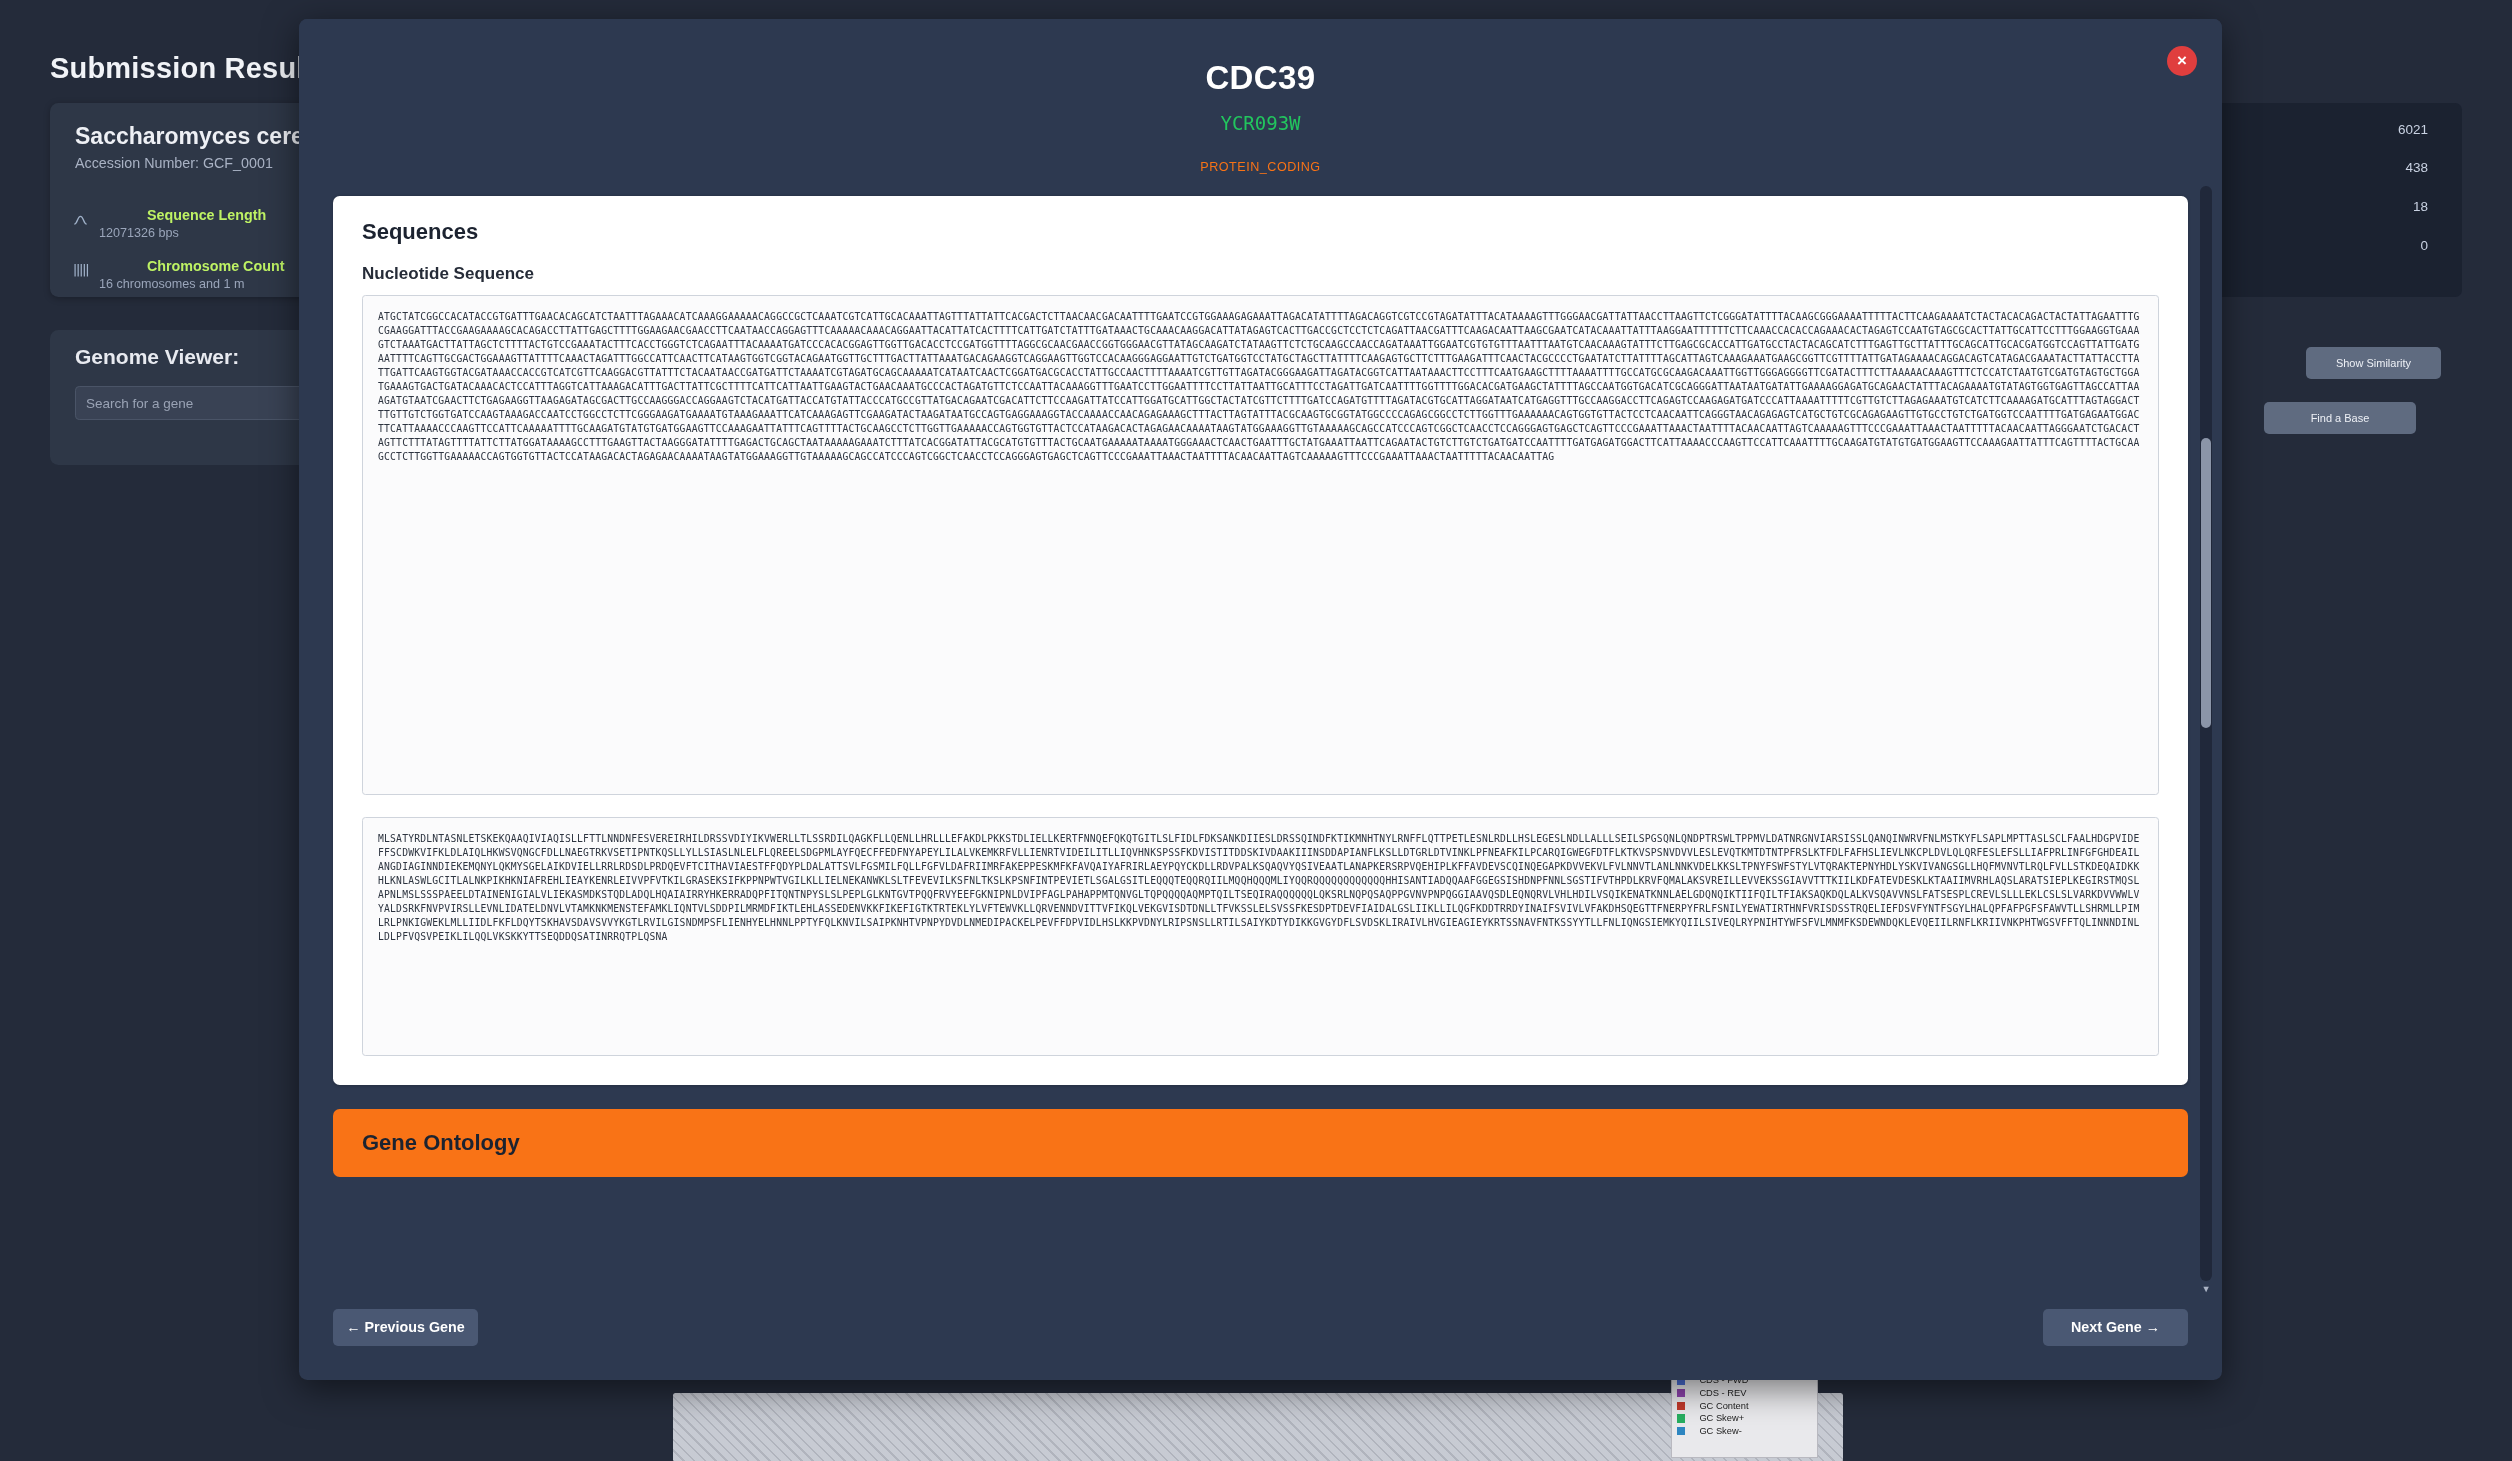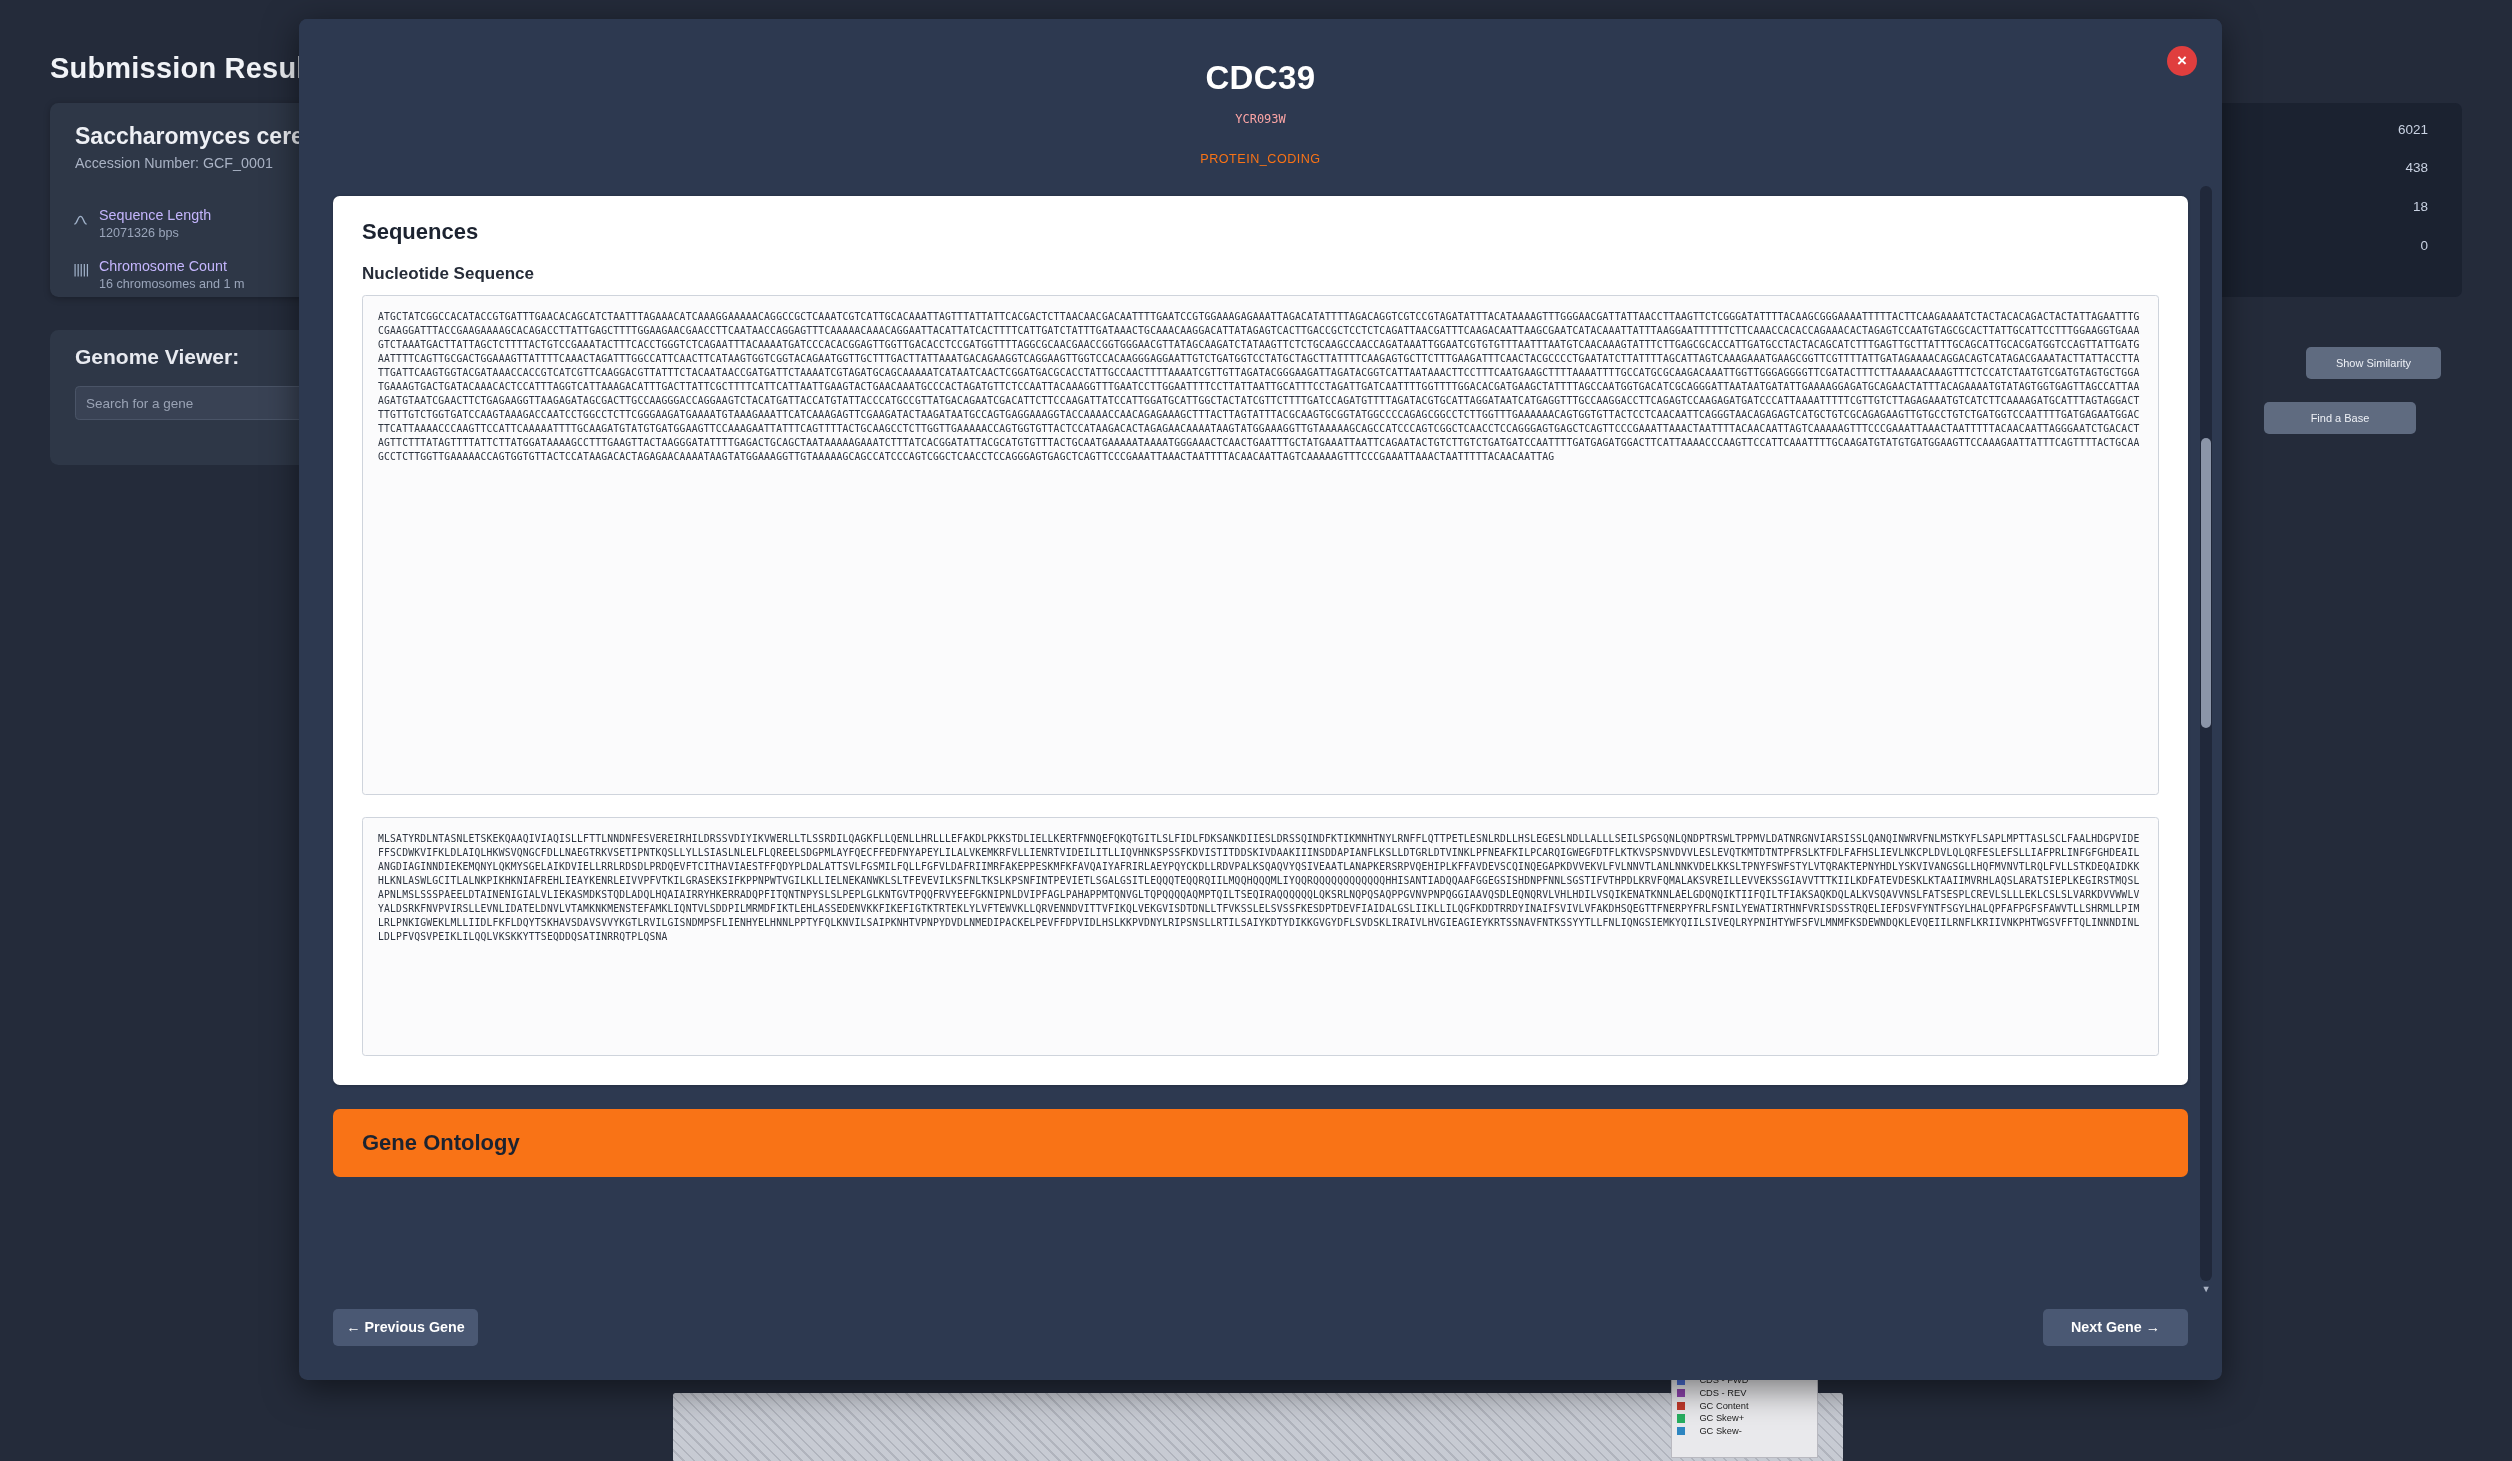--- a/index.html
+++ b/index.html
@@ -54,21 +54,21 @@
     left: 25px;
     top: 52px;
     font-size: 14.3px;
     color: #a9b2c4;
   }
   .stat {
     position: absolute;
     left: 49px;
     font-size: 12.6px;
   }
-  .stat .k { color: #c4b5fd; font-weight: 400; font-size: 14.3px; }
+  .stat .k { color: #bef264; font-weight: 700; font-size: 14.3px; margin-left: 48px; }
   .stat .v { color: #9aa5ba; font-size: 12.6px; margin-top: 3.4px; }
   .stat-icon {
     position: absolute;
     left: 22px;
     width: 18.5px;
     height: 18.5px;
     color: #9fb0c8;
   }
   .bg-card2 {
     position: absolute;
@@ -174,23 +174,23 @@
   }
   .modal-title {
     padding-top: 40px;
     font-size: 33px;
     font-weight: 700;
     color: #ffffff;
     letter-spacing: 0.4px;
   }
   .modal-sub1 {
     margin-top: 15px;
-    font-size: 12px;
+    font-size: 19px;
     font-family: "DejaVu Sans Mono", monospace;
-    color: #fca5a5;
+    color: #22c55e;
   }
   .modal-sub2 {
     margin-top: 26px;
     font-size: 12.6px;
     color: #f97316;
     letter-spacing: 0.5px;
   }
   .close-btn {
     position: absolute;
     right: 25px;

